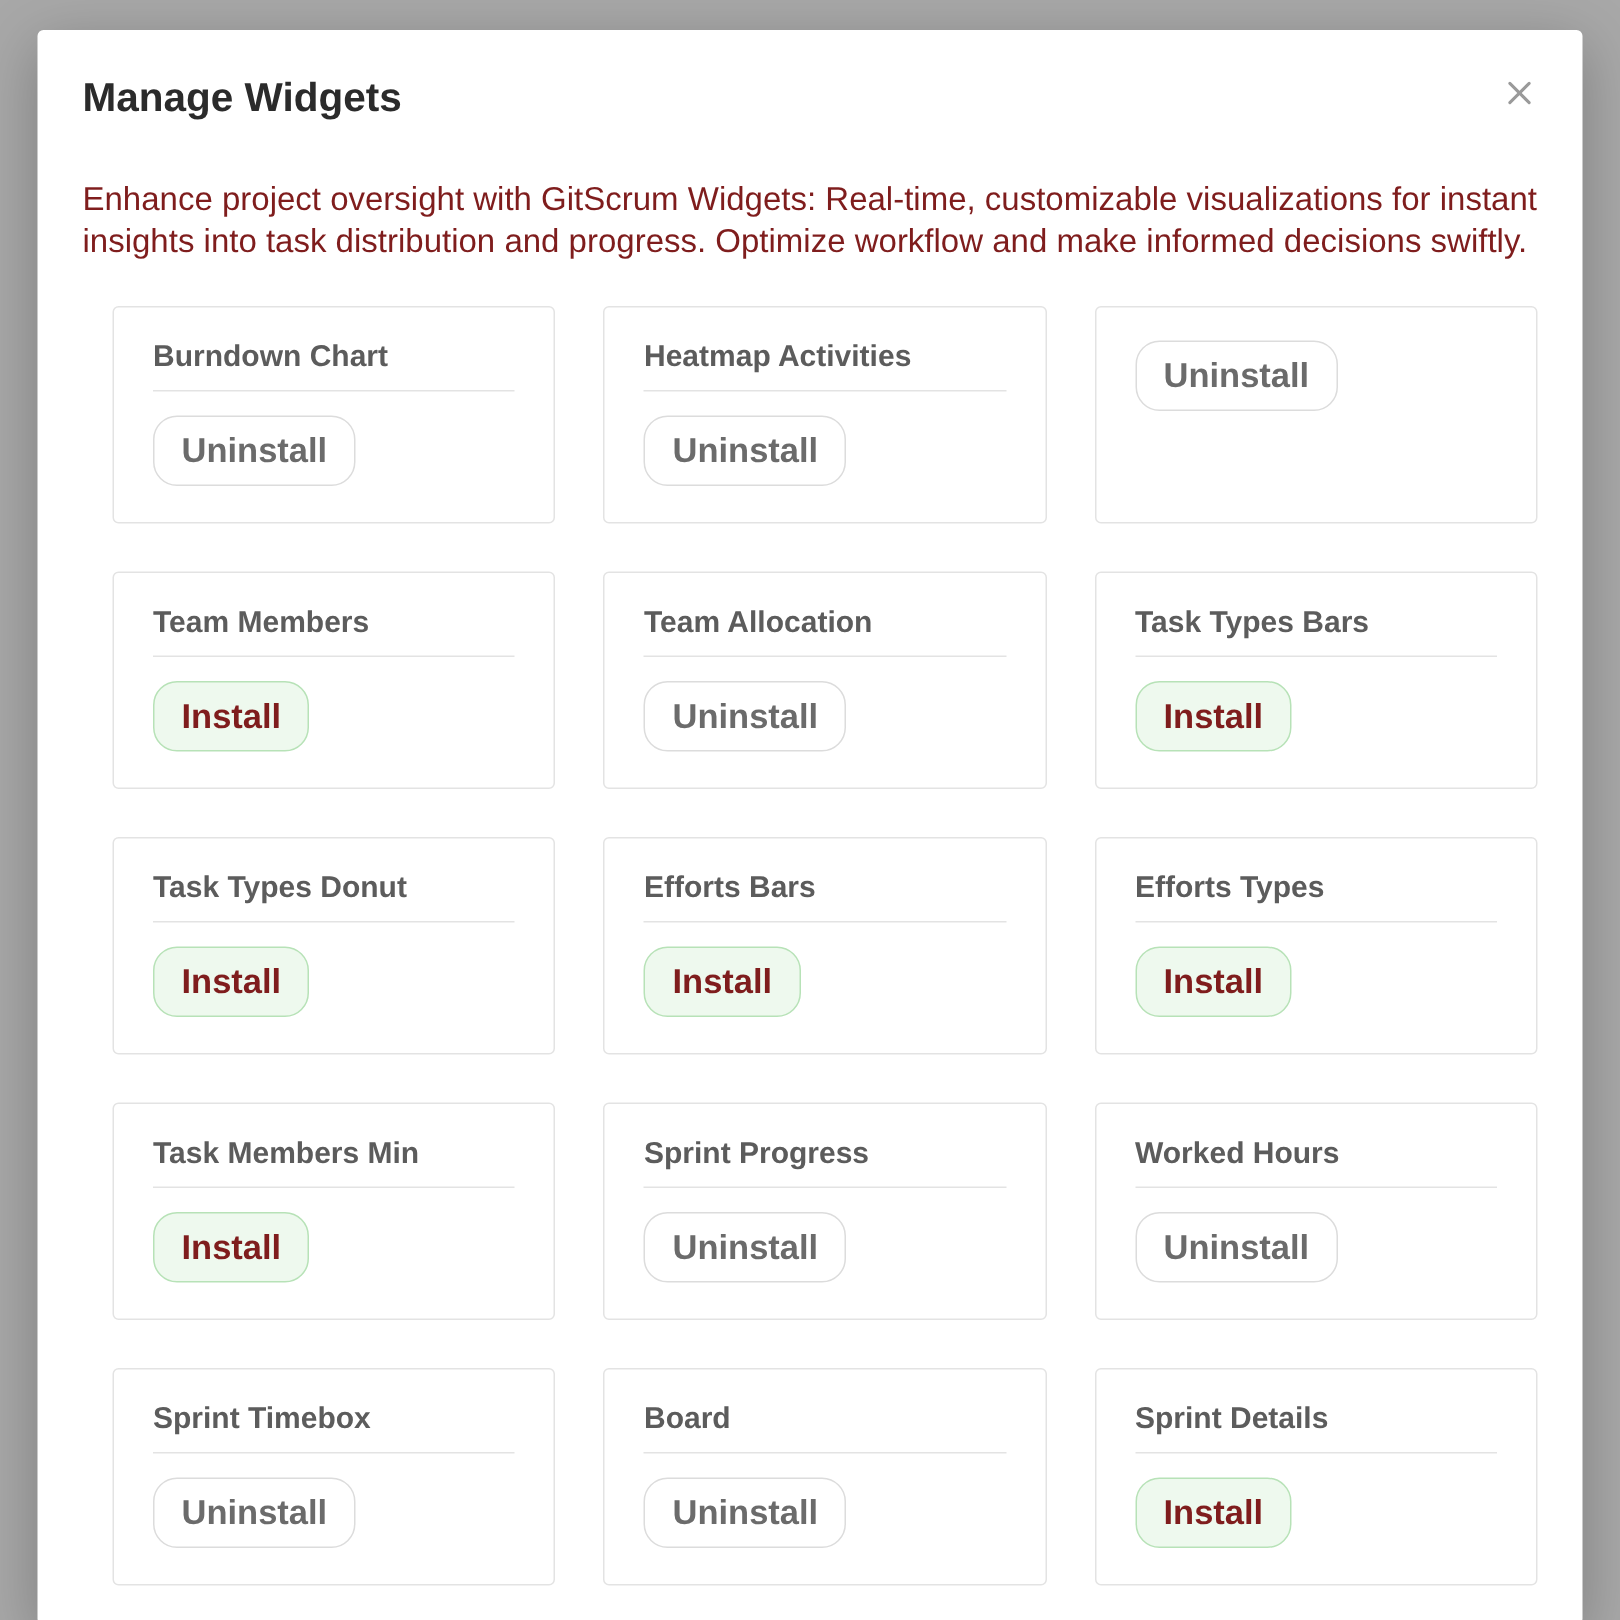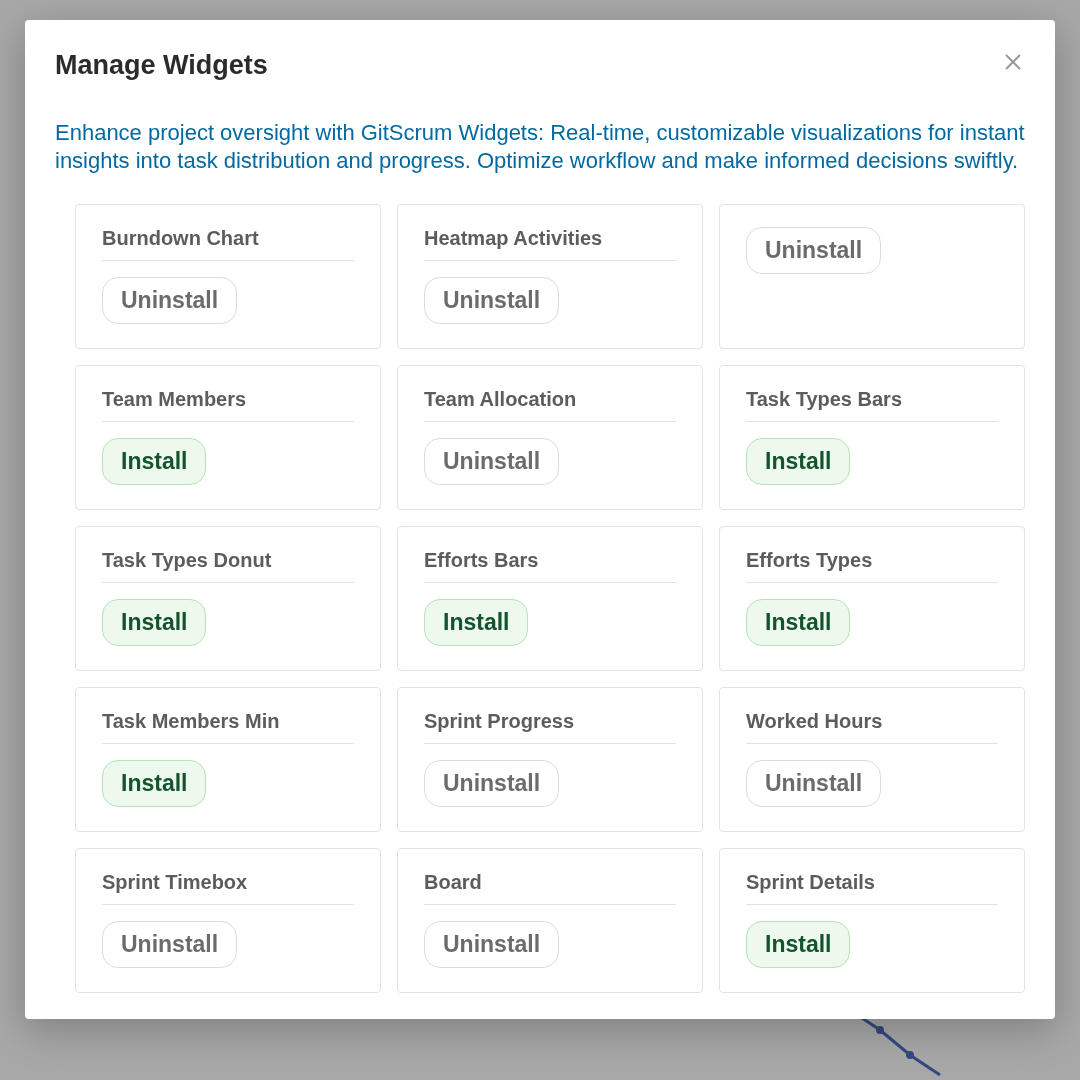--- a/index.html
+++ b/index.html
@@ -37,36 +37,36 @@
   }
   .modal-title {
     font-size: 27px;
     font-weight: 700;
     color: #2b2b2b;
     margin-bottom: 38px;
   }
   .modal-desc {
     font-size: 22px;
     line-height: 1.25;
-    color: #0369a1;
+    color: #7f1d1d;
     font-weight: 400;
   }
   .close-btn {
     position: absolute; top: -4px; right: -4px;
     width: 32px; height: 32px;
     display: flex; align-items: center; justify-content: center;
     cursor: pointer;
     color: #9a9a9a;
   }
   .close-btn svg { width: 22px; height: 22px; }
 
   .grid {
     display: grid;
     grid-template-columns: repeat(3, 1fr);
-    gap: 16px;
+    gap: 32px;
     margin-top: 30px;
     padding-left: 20px;
   }
 
   .card {
     border: 1px solid #e3e3e3;
     border-radius: 4px;
     padding: 22px 26px 24px 26px;
     background: #fff;
   }
@@ -87,21 +87,21 @@
     cursor: pointer;
     border: 1px solid;
     background: #fff;
   }
   .btn-uninstall {
     color: #6b6b6b;
     border-color: #dcdcdc;
     background: #fff;
   }
   .btn-install {
-    color: #14532d;
+    color: #7f1d1d;
     border-color: #b7e2b7;
     background: #eef9ee;
   }
 </style>
 </head>
 <body>
 
 <div class="bg-layer">
   <div class="bg-chart">
     <svg viewBox="0 0 1080 160" preserveAspectRatio="none">

